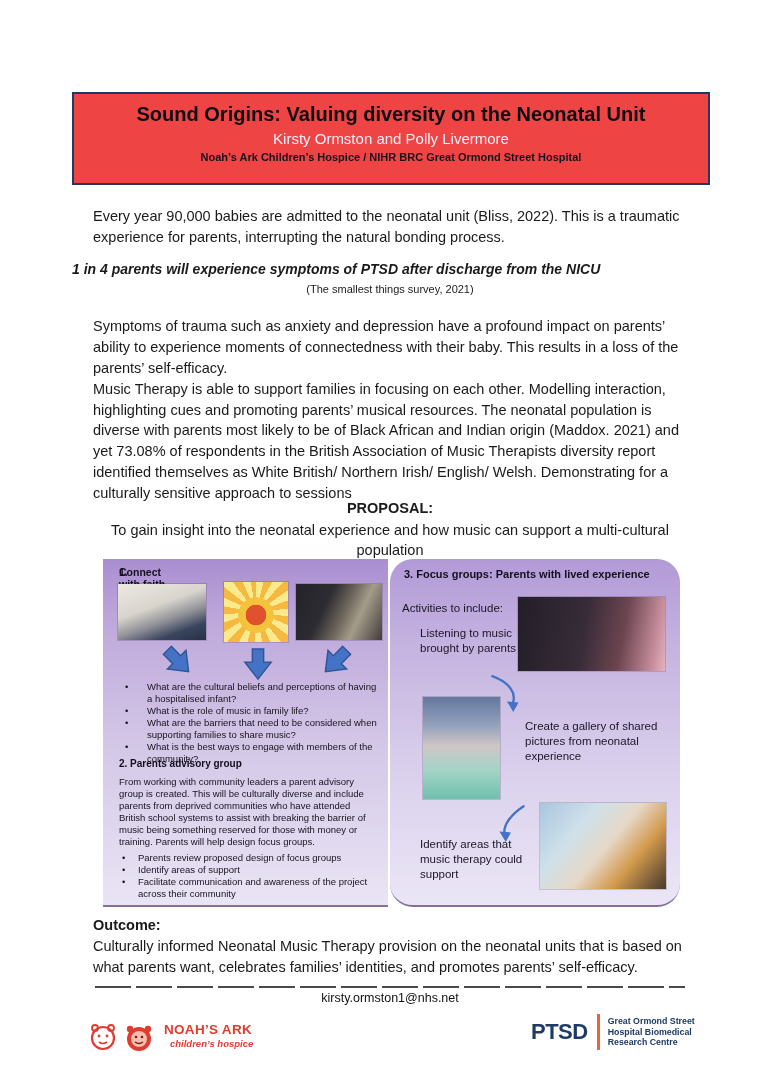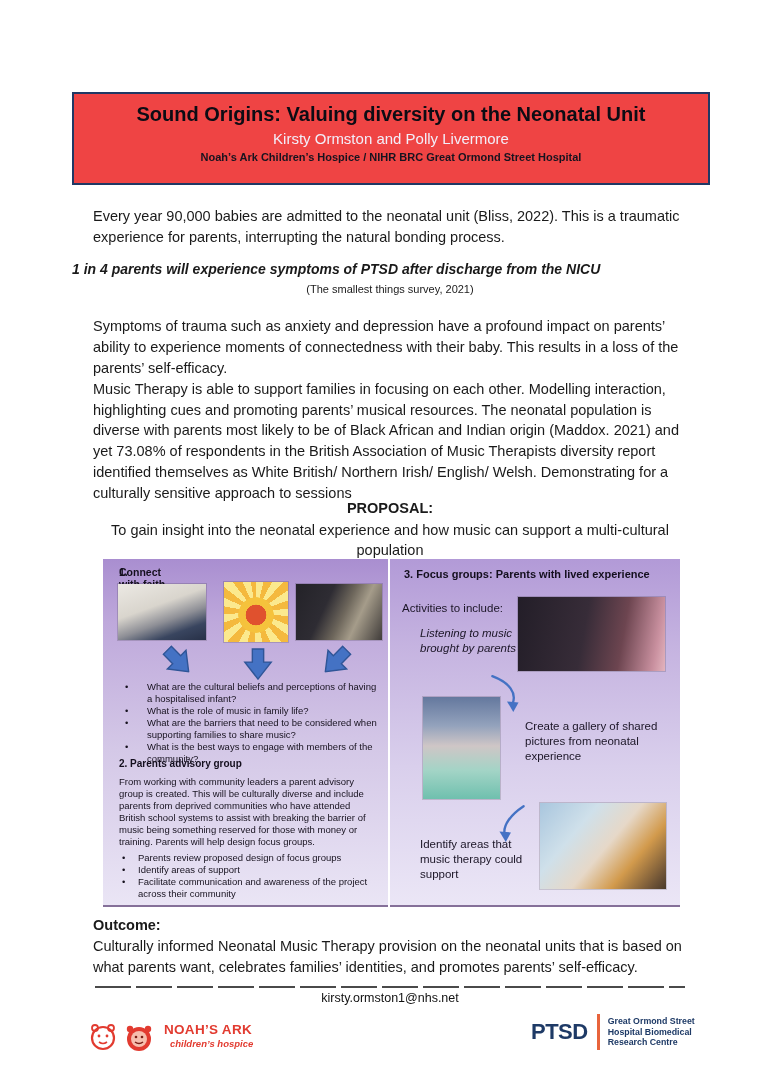--- a/index.html
+++ b/index.html
@@ -25,21 +25,21 @@
   .proposal-label{position:absolute;left:72px;top:500px;width:636px;text-align:center;
                   font-size:14.5px;font-weight:bold;}
   .proposal-text{position:absolute;left:90px;top:521px;width:600px;text-align:center;
                  font-size:14.5px;line-height:1.35;}
 
   
   .panel{position:absolute;top:559px;height:346px;border-bottom:2px solid #857099;}
   .panel-left{left:103px;width:285px;
       background:linear-gradient(180deg,#a98ed0 0%,#bea8db 18%,#d4c8e7 55%,#eae5f5 100%);}
   .panel-right{left:390px;width:290px;
-      background:linear-gradient(180deg,#b29ad7 0%,#c5b3e0 25%,#d9cfec 60%,#ebe6f6 100%);}
+      background:linear-gradient(180deg,#b29ad7 0%,#c5b3e0 25%,#d9cfec 60%,#ebe6f6 100%);border-radius:23px;}
   .panel *{position:absolute;}
 
   .lp-heading{left:16px;top:7px;font-size:10.5px;font-weight:bold;color:#140f1e;position:absolute;}
   .lp-heading .num{margin-right:10px;}
 
   .photo{box-shadow:0 0 0 1px rgba(0,0,0,.15);}
   .ph-muslim{left:15px;top:25px;width:88px;height:56px;
       background:linear-gradient(160deg,#ece9e4 0%,#d9d5cd 40%,#8e8f96 62%,#39455f 80%,#273047 100%);}
   .ph-hindu{left:121px;top:23px;width:64px;height:60px;
       background:
@@ -58,21 +58,21 @@
   .blt{display:flex;position:static;}
   .blt::before{content:"•";flex:none;width:16px;padding-left:3px;}
   .q .blt::before{width:22px;padding-left:6px;}
 
   .lp2-heading{left:16px;top:199px;font-size:10px;font-weight:bold;color:#140f1e;position:absolute;}
   .lp2-text{left:16px;top:217px;width:258px;font-size:9.5px;line-height:1.27;color:#17121f;position:absolute;}
   .lp2-bullets{left:16px;top:293px;width:260px;font-size:9.5px;line-height:1.26;color:#17121f;position:absolute;}
 
   .rp-heading{left:14px;top:9px;width:270px;font-size:11px;font-weight:bold;color:#140f1e;position:absolute;}
   .rp-activities{left:12px;top:43px;font-size:11.5px;color:#1b1526;position:absolute;}
-  .rp-act1{left:30px;top:67px;width:100px;font-size:11.5px;line-height:1.3;color:#1b1526;position:absolute;font-style:italic;}
+  .rp-act1{left:30px;top:67px;width:100px;font-size:11.5px;line-height:1.3;color:#1b1526;position:absolute;}
   .rp-ph1{left:128px;top:38px;width:147px;height:74px;
       background:linear-gradient(100deg,#231e28 0%,#372c38 45%,#6d4550 70%,#c9909f 92%,#e3b4be 100%);}
   .rp-ph2{left:33px;top:138px;width:77px;height:102px;
       background:linear-gradient(180deg,#64789e 0%,#93a2bc 28%,#cfc6c6 48%,#a3d4c6 72%,#6fc0ae 100%);}
   .rp-act2{left:135px;top:160px;width:140px;font-size:11.5px;line-height:1.3;color:#1b1526;position:absolute;}
   .rp-act3{left:30px;top:278px;width:115px;font-size:11.5px;line-height:1.3;color:#1b1526;position:absolute;}
   .rp-ph3{left:150px;top:244px;width:126px;height:86px;
       background:linear-gradient(130deg,#a9c6de 0%,#cfe0ea 30%,#e6d8c8 52%,#d29a4c 72%,#6e5336 92%,#4a3a2a 100%);}
   .curve{position:absolute;width:42px;height:44px;}
   .cv1{left:96px;top:112px;}

